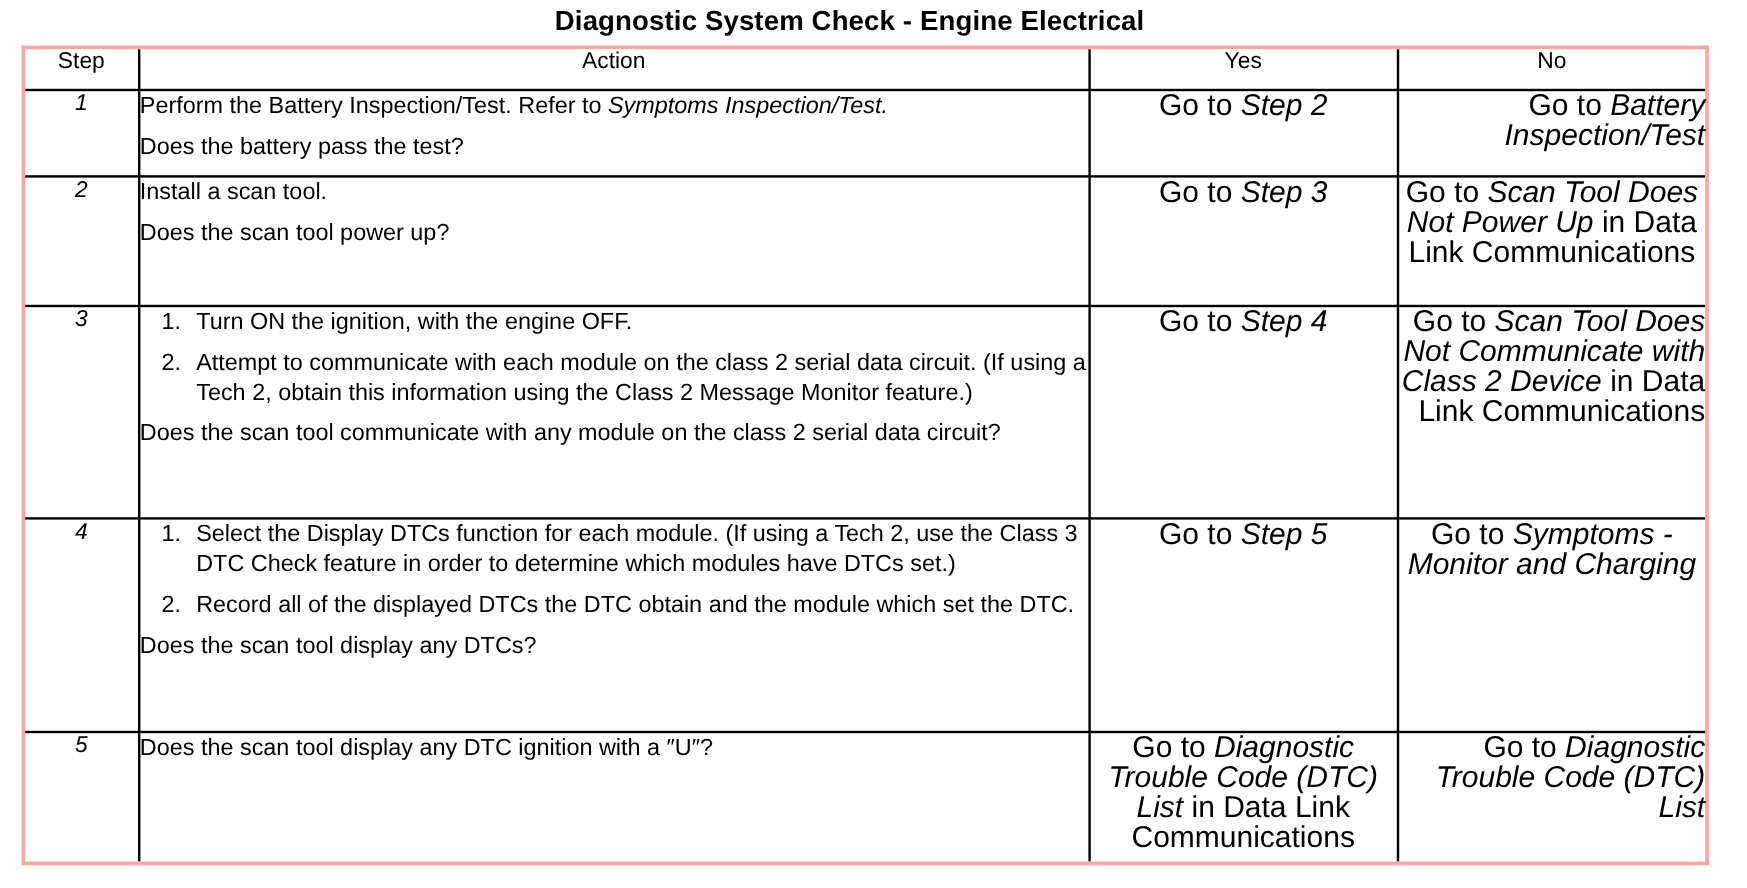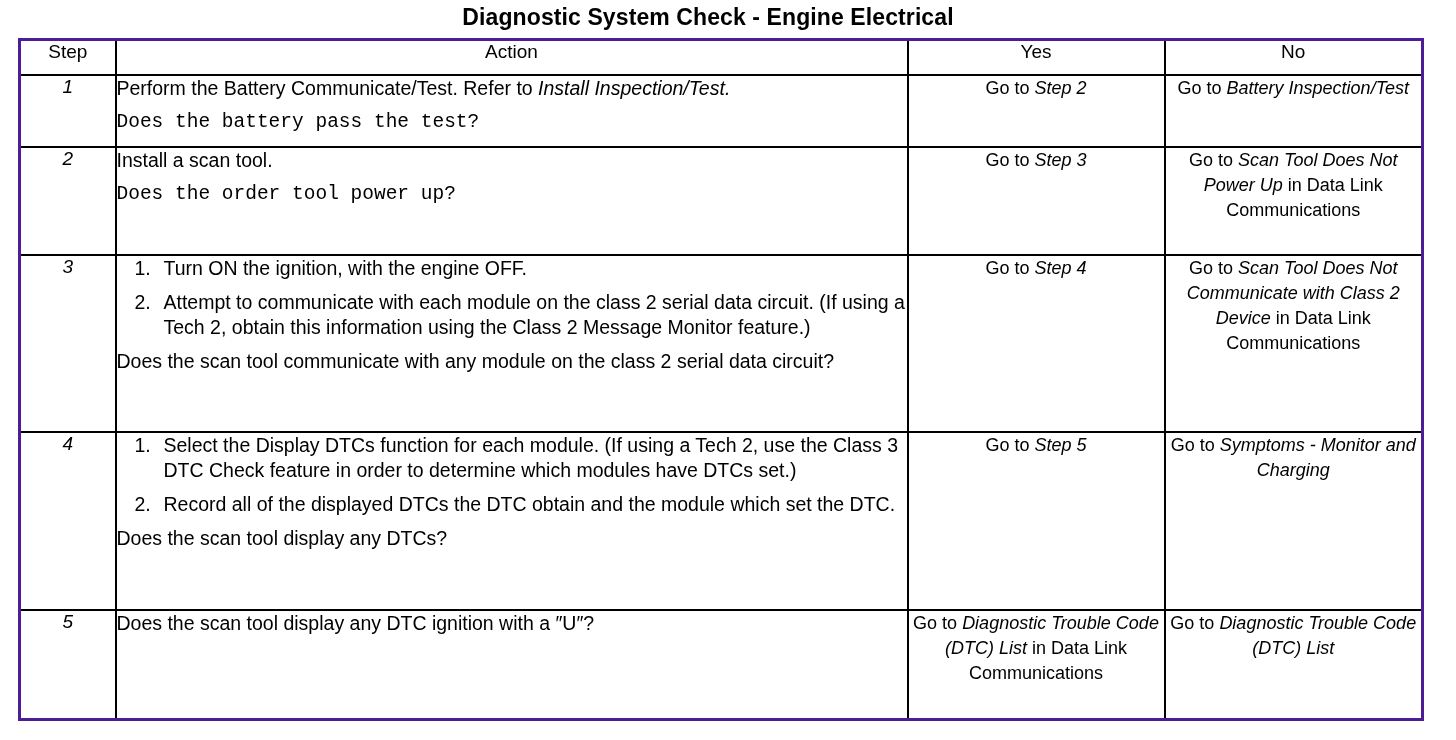--- a/index.html
+++ b/index.html
@@ -36,21 +36,21 @@
   .table-wrap {
     position: absolute;
     left: 18px;
     top: 38px;
     width: 1403px;
   }
   table.dtable {
     border-collapse: collapse;
     table-layout: fixed;
     width: 1403px;
-    border: 3px solid #4c1d95;
+    border: 3px solid #fca5a5;
   }
   table.dtable td, table.dtable th {
     border: 2px solid #000;
     padding: 0;
     vertical-align: top;
     font-weight: normal;
   }
   
   col.c-step   { width: 96px;  }
   col.c-action { width: 792px; }
@@ -77,26 +77,26 @@
   
   td.action-cell {
     padding: 6px 8px 4px 8px;
     font-size: 19.5px;
     line-height: 25px;
     vertical-align: top;
   }
   
   td.yn-cell {
     text-align: center;
-    font-size: 18px;
+    font-size: 25px;
     line-height: 25px;
     padding: 5px 4px 6px 4px;
   }
   td.vb { vertical-align: bottom; }
-  td.vm { vertical-align: middle; }
+  td.vm { vertical-align: middle; text-align: right; }
   td.vt { vertical-align: top; }
 
   em, .it { font-style: italic; }
 
   
   ol.steps {
     margin: 0 0 0 0;
     padding: 0;
     list-style: none;
   }
@@ -106,21 +106,21 @@
     margin: 0 0 9px 0;
   }
   ol.steps > li:last-child { margin-bottom: 0; }
   ol.steps > li .num {
     position: absolute;
     left: 18px;
     top: 0;
   }
   .q-line { margin-top: 9px; }
   .a-line { margin: 0; }
-  .a-line + .a-line { margin-top: 9px; font-family: Liberation Mono, monospace; }
+  .a-line + .a-line { margin-top: 9px; }
 
   
   tr.r1 td { height: 70px; }
   tr.r2 td { height: 106px; }
   tr.r3 td { height: 175px; }
   tr.r4 td { height: 176px; }
   tr.r5 td { height: 107px; }
 </style>
 </head>
 <body>
@@ -143,36 +143,36 @@
           <th>Action</th>
           <th>Yes</th>
           <th>No</th>
         </tr>
       </thead>
       <tbody>
 
         <tr class="r1">
           <td class="step-cell">1</td>
           <td class="action-cell">
-            <div class="a-line"><span>Perform the Battery Communicate/Test. Refer to </span><span class="it">Install Inspection/Test.</span></div>
+            <div class="a-line"><span>Perform the Battery Inspection/Test. Refer to </span><span class="it">Symptoms Inspection/Test.</span></div>
             <div class="a-line">Does the battery pass the test?</div>
           </td>
           <td class="yn-cell vb">
             <span>Go to </span><span class="it">Step 2</span>
           </td>
           <td class="yn-cell vm">
             <span>Go to </span><span class="it">Battery Inspection/Test</span>
           </td>
         </tr>
 
         <tr class="r2">
           <td class="step-cell">2</td>
           <td class="action-cell">
             <div class="a-line">Install a scan tool.</div>
-            <div class="a-line">Does the order tool power up?</div>
+            <div class="a-line">Does the scan tool power up?</div>
           </td>
           <td class="yn-cell vb">
             <span>Go to </span><span class="it">Step 3</span>
           </td>
           <td class="yn-cell vt">
             <span>Go to </span><span class="it">Scan Tool Does Not Power Up</span><span> in Data Link Communications</span>
           </td>
         </tr>
 
         <tr class="r3">

